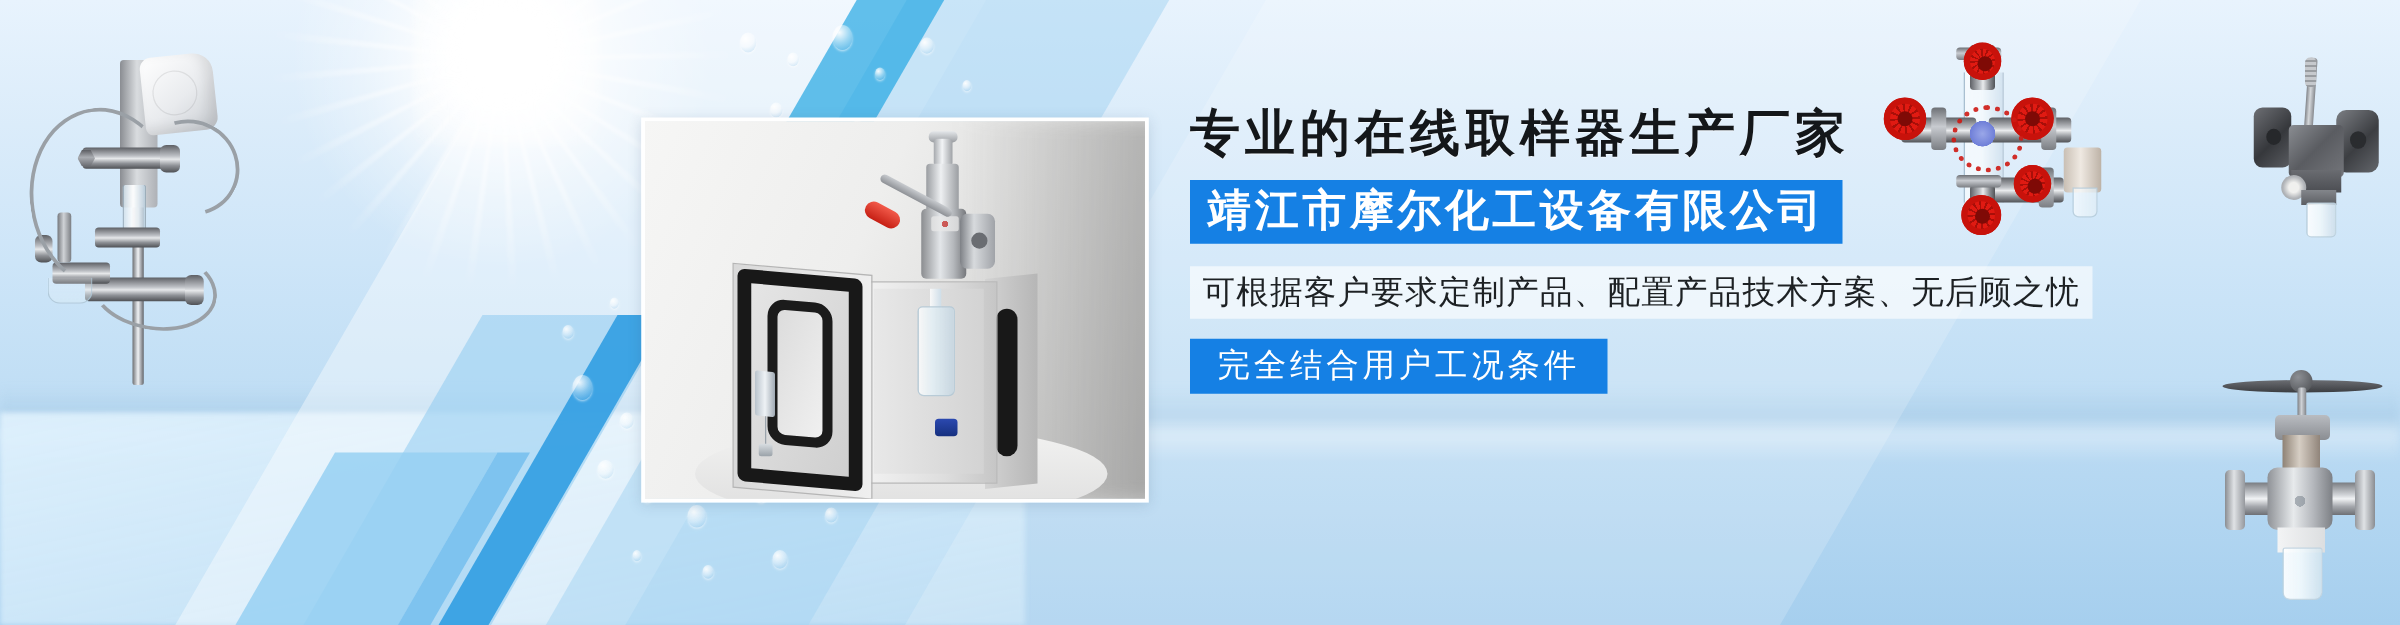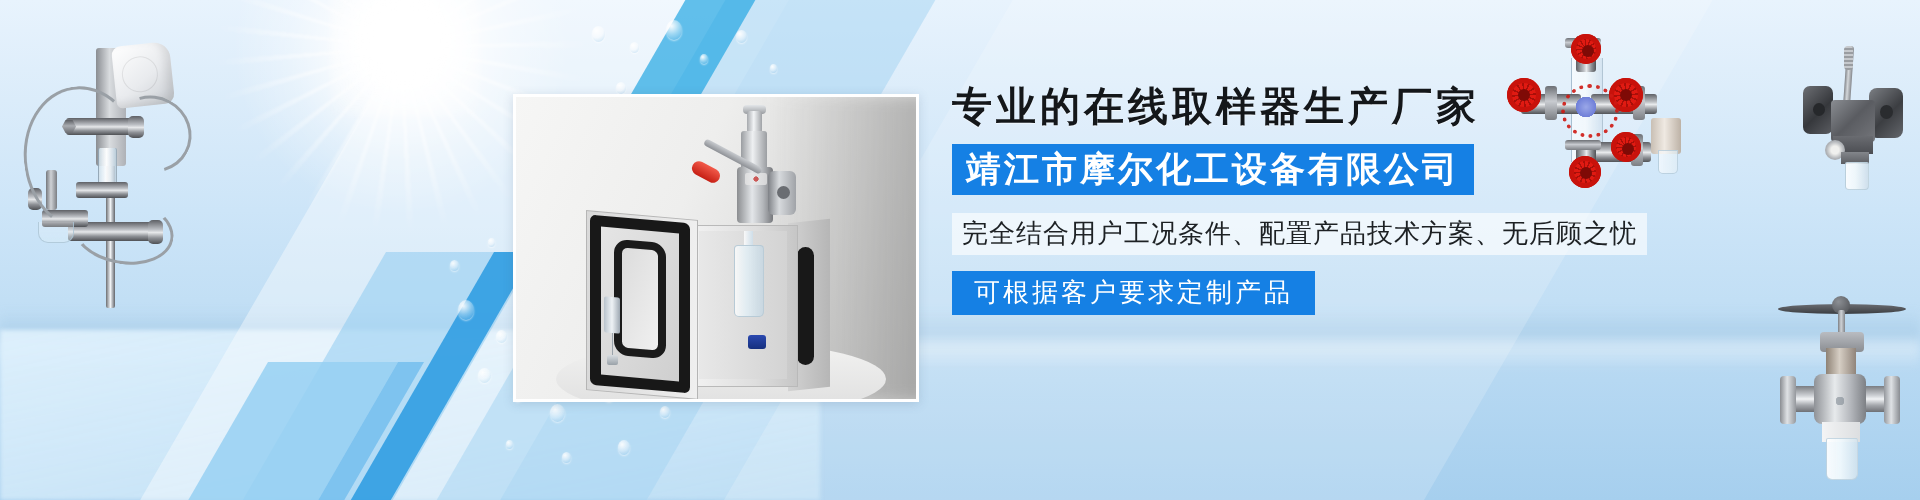--- a/index.html
+++ b/index.html
@@ -455,23 +455,23 @@
   </div>
 
   <div class="textblock">
     <div class="company-name">专业的在线取样器生产厂家</div>
 
     <div>
       <span class="tagline-main">靖江市摩尔化工设备有限公司</span>
     </div>
 
     <div>
-      <span class="feature-line">完全结合用户工况条件、配置产品技术方案、无后顾之忧</span>
+      <span class="feature-line">可根据客户要求定制产品、配置产品技术方案、无后顾之忧</span>
     </div>
 
     <div>
-      <span class="custom-badge">可根据客户要求定制产品</span>
+      <span class="custom-badge">完全结合用户工况条件</span>
     </div>
 
   </div>
 
 
 </div>
 
 </body></html>

